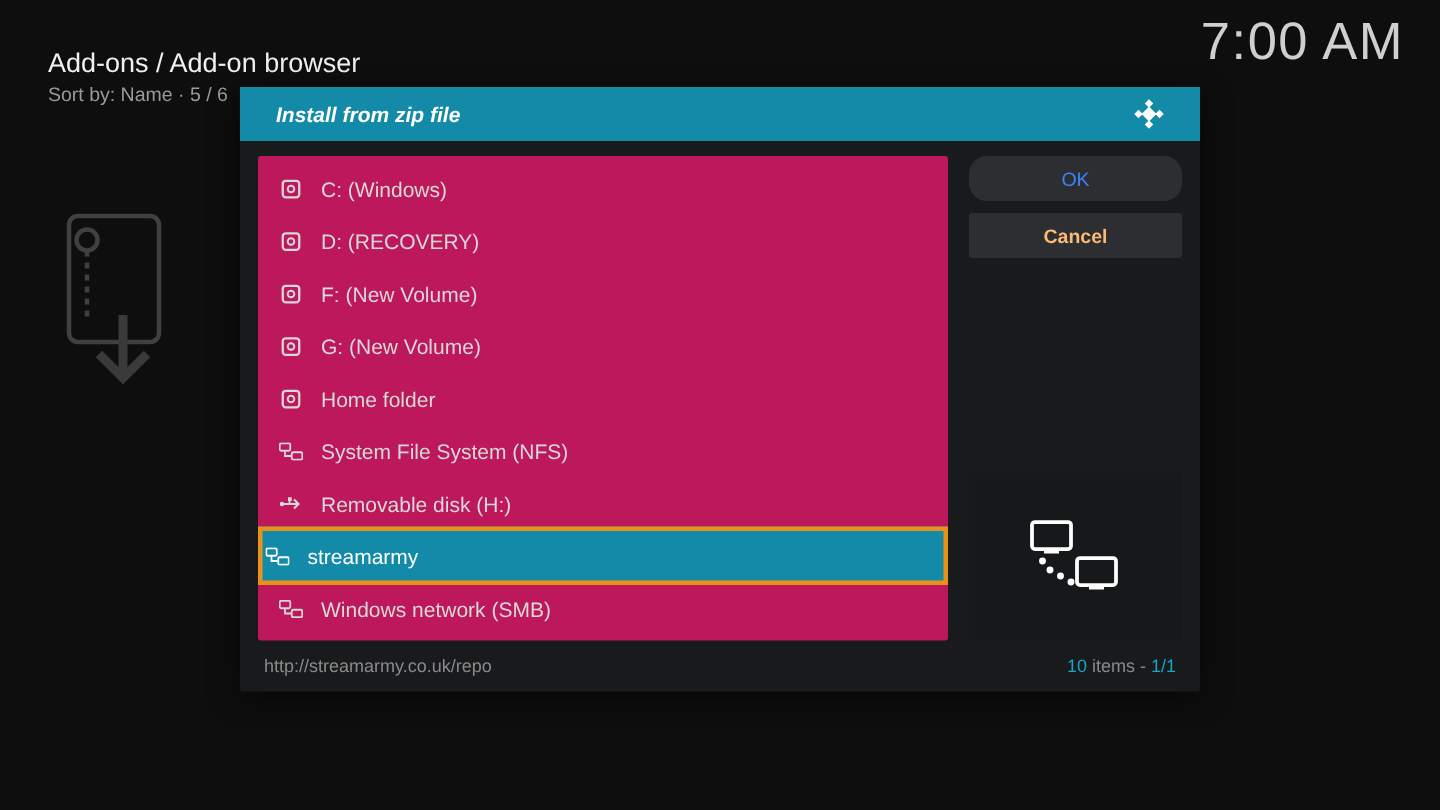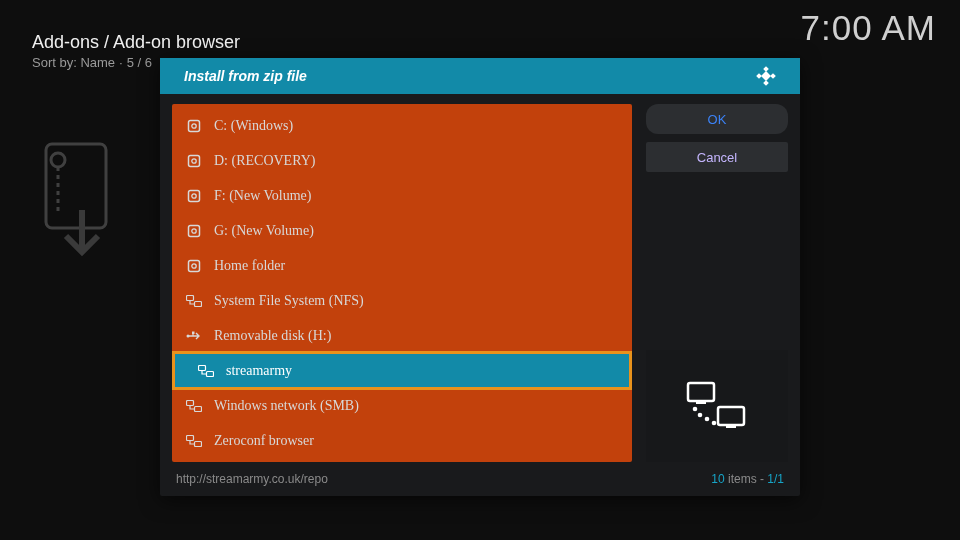--- a/index.html
+++ b/index.html
@@ -48,41 +48,40 @@
   }
   .dialog-title { color: #fff; font-weight: 600; font-size: 14px; font-style: italic; }
   .kodi-logo { display: flex; align-items: center; }
   .dialog-body {
     display: flex;
     padding: 10px 12px 4px 12px;
     gap: 14px;
   }
   .file-list {
     flex: 1;
-    background: #c2410c;
+    background: #be185d;
     border-radius: 2px;
     padding: 4px 0;
-    font-family: Liberation Serif, serif;
   }
   .file-item {
     display: flex;
     align-items: center;
     gap: 12px;
     height: 35px;
     padding: 0 14px;
     font-size: 14px;
     color: #d8d8d8;
     cursor: pointer;
   }
   .file-item .icon-slot { width: 16px; display:flex; justify-content:center; align-items:center; }
   .file-item.selected {
     background: #128aa8;
     color: #fff;
     border: 3px solid #e8921c;
-    padding: 0 23px;
+    padding: 0 2px;
     height: 39px;
     margin: -2px 0;
   }
   .side-col {
     width: 142px;
     display: flex;
     flex-direction: column;
     gap: 8px;
   }
   .btn {
@@ -90,21 +89,21 @@
     background: #2c2e31;
     border-radius: 2px;
     display: flex;
     align-items: center;
     justify-content: center;
     font-size: 13px;
     color: #bfbfbf;
     cursor: pointer;
   }
   .btn.ok { color: #3b82f6; border-radius: 12px; }
-  .btn.cancel { color: #c4b5fd; font-weight: 400; }
+  .btn.cancel { color: #fdba74; font-weight: 700; }
   .preview {
     margin-top: auto;
     height: 112px;
     background: #17181a;
     display: flex;
     align-items: center;
     justify-content: center;
   }
   .dialog-footer {
     display: flex;
@@ -232,30 +231,20 @@
         </div>
         <div class="file-item">
           <span class="icon-slot">
   <svg width="16" height="12" viewBox="0 0 16 12">
               <rect x="0.5" y="0.5" width="7" height="5" rx="1" fill="none" stroke="currentColor" stroke-width="1.2"></rect>
               <rect x="8.5" y="6.5" width="7" height="5" rx="1" fill="none" stroke="currentColor" stroke-width="1.2"></rect>
               <path d="M4 6 L4 9 L8 9" stroke="currentColor" stroke-width="1.2" fill="none"></path>
             </svg>
 </span>
           <span>Windows network (SMB)</span>
-        </div>
-        <div class="file-item">
-          <span class="icon-slot">
-  <svg width="16" height="12" viewBox="0 0 16 12">
-              <rect x="0.5" y="0.5" width="7" height="5" rx="1" fill="none" stroke="currentColor" stroke-width="1.2"></rect>
-              <rect x="8.5" y="6.5" width="7" height="5" rx="1" fill="none" stroke="currentColor" stroke-width="1.2"></rect>
-              <path d="M4 6 L4 9 L8 9" stroke="currentColor" stroke-width="1.2" fill="none"></path>
-            </svg>
-</span>
-          <span>Zeroconf browser</span>
         </div>
       </div>
 
     <div class="side-col">
       <div class="btn ok">OK</div>
       <div class="btn cancel">Cancel</div>
       <div class="preview">
         <svg width="70" height="54" viewBox="0 0 70 54">
           <rect x="6" y="4" width="26" height="18" rx="2" fill="none" stroke="#fff" stroke-width="2.5"></rect>
           <rect x="14" y="22" width="10" height="3" fill="#fff"></rect>

